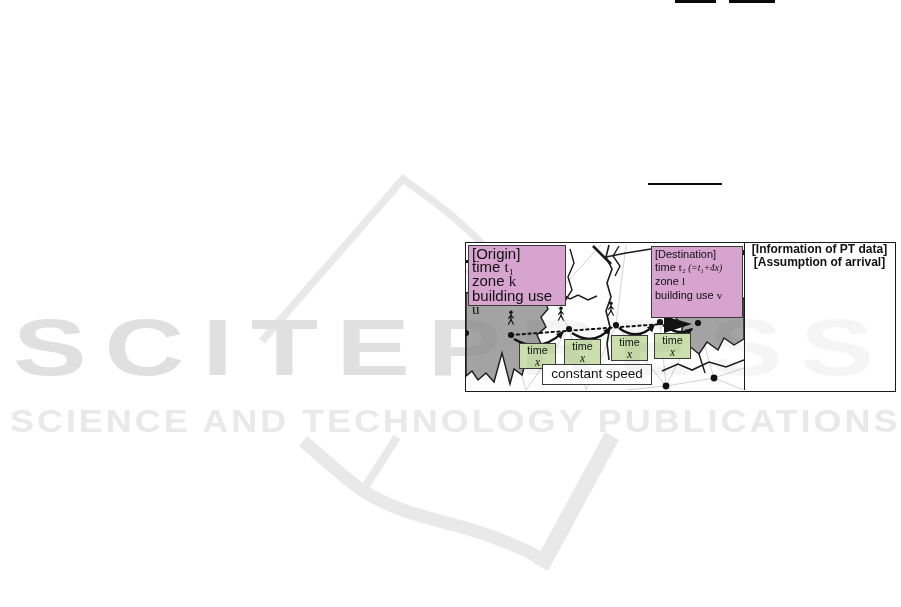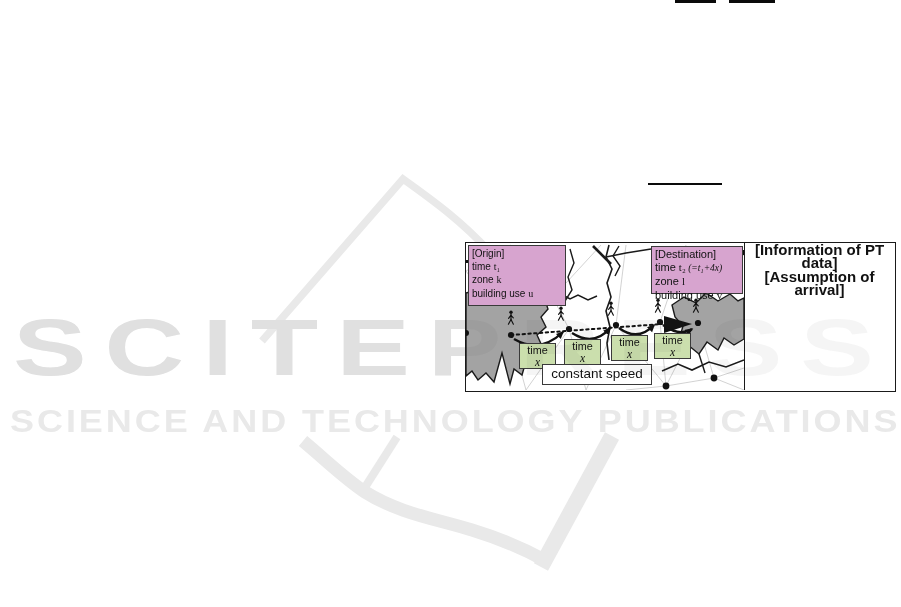--- a/index.html
+++ b/index.html
@@ -36,24 +36,24 @@
   .rule.r3{left:648px;top:183px;width:74px;height:2px;}
   
   .figure{
     position:absolute;left:465px;top:242px;width:431px;height:150px;
     border:1.5px solid #1a1a1a;background:#ffffff;box-sizing:border-box;z-index:10;
   }
   .map-svg{position:absolute;left:0;top:0;}
   .pbox{
     position:absolute;background:#d7a4cf;border:1.3px solid #3a3a3a;
     box-sizing:border-box;padding:1px 3px;color:#111;
-    font-size:10px;line-height:13.2px;
+    font-size:15px;line-height:13.2px;
   }
   .pbox.origin{left:2px;top:2px;width:98px;height:61px;}
-  .pbox.dest{left:185px;top:3px;width:92px;height:48px;font-size:11px;}
+  .pbox.dest{left:185px;top:3px;width:92px;height:72px;font-size:11px;}
   .pbox-title{font-weight:normal;}
   .mvar{font-family:"Liberation Serif","DejaVu Serif",serif;}
   .mext{font-family:"Liberation Serif","DejaVu Serif",serif;font-style:italic;font-size:9.5px;}
   .tbox{
     position:absolute;width:37px;height:26px;background:#cbdfad;
     border:1.2px solid #3a3a3a;box-sizing:border-box;text-align:center;
     font-size:10.8px;line-height:11.5px;color:#111;padding-top:1px;
   }
   .tbox .tval{font-family:"Liberation Serif","DejaVu Serif",serif;font-style:italic;font-size:11.5px;}
   .tbox.t1{left:53px;top:100px;}
@@ -61,21 +61,21 @@
   .tbox.t3{left:145px;top:92px;}
   .tbox.t4{left:188px;top:90px;}
   .cspeed{
     position:absolute;left:76px;top:121px;width:110px;height:21px;
     background:#ffffff;border:1.2px solid #3a3a3a;box-sizing:border-box;
     text-align:center;font-size:13.5px;line-height:18px;color:#111;
   }
   .info-panel{
     position:absolute;left:278px;top:0;width:150px;height:147px;
     border-left:1.5px solid #1a1a1a;box-sizing:border-box;background:#fff;
-    text-align:center;font-size:15px;line-height:13.3px;color:#111;
+    text-align:center;font-size:12px;line-height:13.3px;color:#111;
     padding:0 6px;
   }
   .info-panel .hd{font-weight:bold;}
 </style>
 </head>
 <body>
 
 <div class="wm-layer">
   <svg class="logo-svg" width="901" height="607" viewBox="0 0 901 607">
     <path d="M262,341 L403,179 C438,204 462,222 490,252 C505,268 515,281 524,296" fill="none" stroke="#e9e9e9" stroke-width="7.5"></path>

